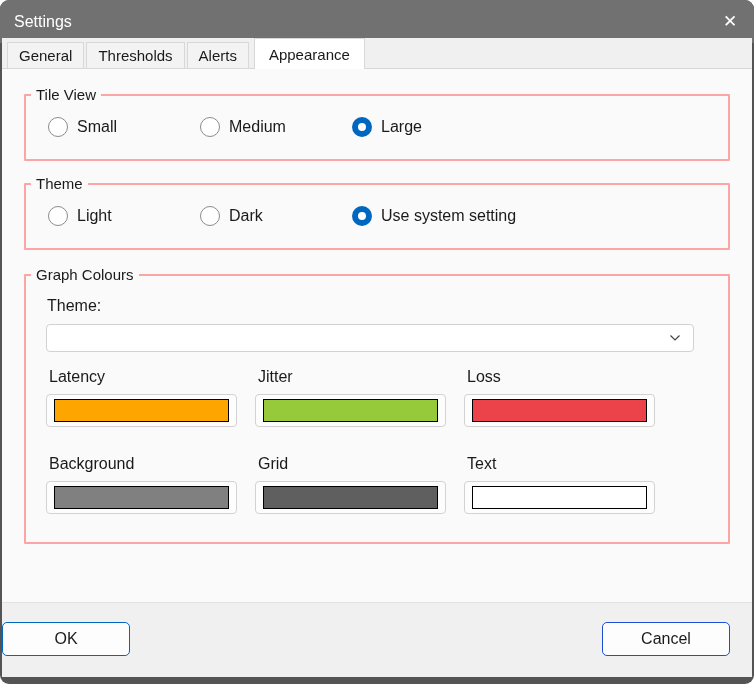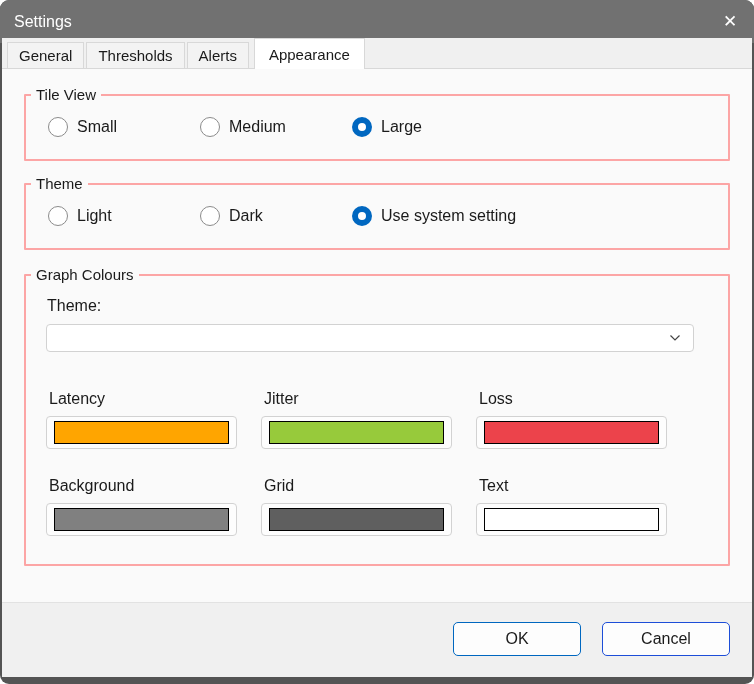--- a/index.html
+++ b/index.html
@@ -110,43 +110,43 @@
     display: flex; align-items: center;
     padding: 0 12px;
     margin-right: 14px;
   }
   .combobox .value { flex: 1; font-size: 15px; }
   .chevron { display: flex; align-items: center; }
 
   .swatch-grid {
     display: grid;
     grid-template-columns: 191px 191px 191px;
-    column-gap: 24px;
-    margin-top: 38px;
+    column-gap: 18px;
+    margin-top: 16px;
   }
   .swatch-label { font-size: 16px; margin: 0 0 8px 3px; }
   .swatch-label.row2 { margin-top: 28px; }
   .swatch-btn {
     width: 191px; height: 33px;
     background: #fdfdfd;
     border: 1px solid #d2d2d2;
     border-radius: 4px;
     padding: 4px 7px;
   }
   .swatch-color {
     width: 100%; height: 100%;
     border: 1px solid #000000;
   }
 
   
   .footer {
     height: 75px;
     background: #f0f0f0;
     border-top: 1px solid #e2e2e2;
-    display: flex; justify-content: flex-end; align-items: flex-start;
+    display: flex; justify-content: space-between; align-items: flex-start;
     padding: 19px 22px 0 0;
   }
   .btn {
     width: 128px; height: 34px;
     background: #fdfdfd;
     border: 1px solid #1d4ed8;
     border-radius: 5px;
     font-size: 16px;
     font-family: "Liberation Sans", sans-serif;
     color: #1a1a1a;

